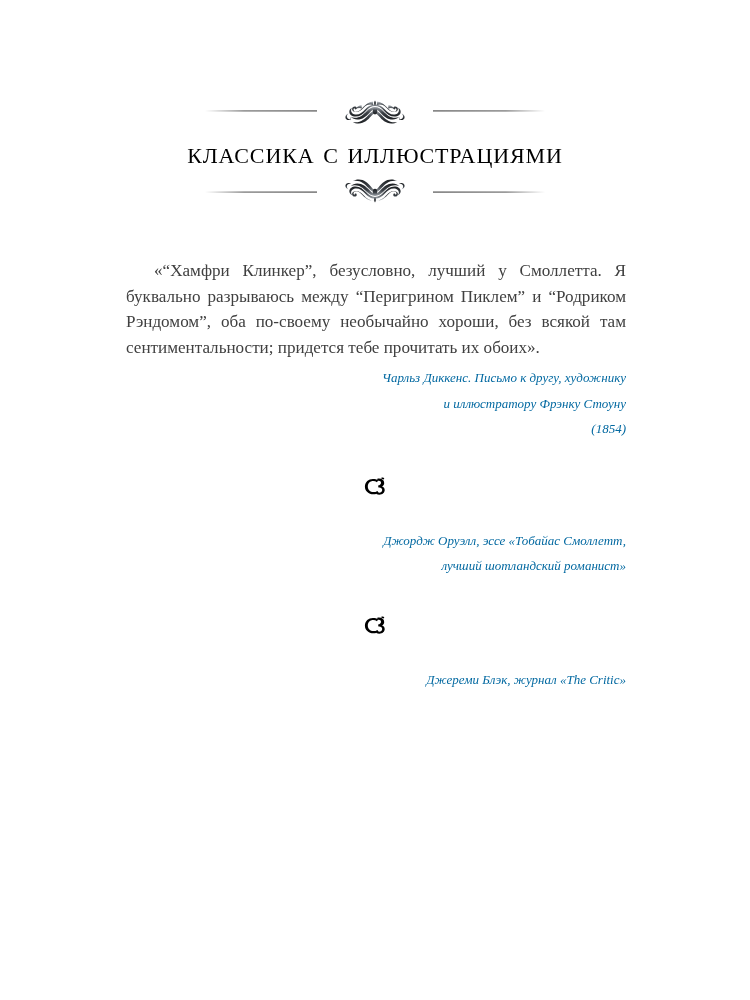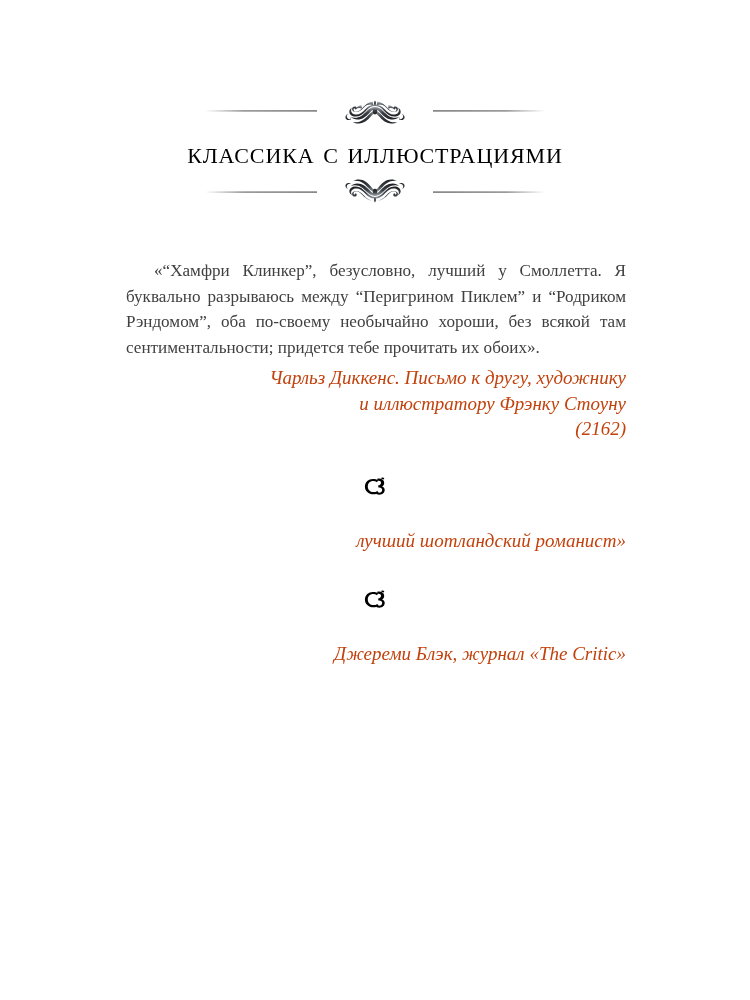--- a/index.html
+++ b/index.html
@@ -78,24 +78,24 @@
     text-align: justify;
     text-indent: 28px;
     text-justify: inter-word;
     hyphens: manual;
     color: #404040;
   }
 
   .attribution {
     margin: 5px 0 0 0;
     font-style: italic;
-    font-size: 19px;
+    font-size: 13px;
     line-height: 25.5px;
     text-align: right;
-    color: #c2410c;
+    color: #0369a1;
   }
   .attribution .line { display: block; }
 
   
   .separator {
     text-align: center;
     color: #000000;
     line-height: 1;
   }
   .separator svg { display: inline-block; vertical-align: middle; }
@@ -197,21 +197,21 @@
 
   <div class="content">
 
     <div class="quote-group">
       <div class="quote-body">
         <p>«“Хамфри Клинкер”, безусловно, лучший у Смоллетта. Я буквально разрываюсь между “Перигрином Пиклем” и “Родриком Рэндомом”, оба по-своему необычайно хороши, без всякой там сентиментальности; придется тебе прочитать их обоих».</p>
       </div>
       <div class="attribution">
         <span class="line">Чарльз Диккенс. Письмо к другу, художнику</span>
         <span class="line">и иллюстратору Фрэнку Стоуну</span>
-        <span class="line">(2162)</span>
+        <span class="line">(1854)</span>
       </div>
     </div>
 
     <div class="gap-after-attr-1"></div>
 
     <div class="separator">
       <svg width="34" height="24" viewBox="0 0 34 24" aria-hidden="true">
         <g fill="#000000">
           <path d="M13.9 4.0c-4.4 0-8.0 3.1-8.0 7.5 0 4.6 3.7 7.8 8.4 7.8 2.0 0 3.8-.5 5.3-1.5l-1.2-1.9c-1.2.8-2.5 1.2-3.9 1.2-3.3 0-5.7-2.4-5.7-5.7 0-3.2 2.3-5.4 5.4-5.4 1.4 0 2.7.4 3.8 1.2l1.2-1.9c-1.5-.9-3.3-1.3-5.3-1.3z"></path>
           <path d="M19.8 3.6c-.6 0-1.2.1-1.7.3l.7 2.0c.3-.1.7-.2 1.0-.2 1.3 0 2.2.8 2.2 2.0 0 1.4-1.1 2.4-2.9 2.9l.3 1.9c2.3-.3 3.8.7 3.8 2.5 0 1.6-1.3 2.7-3.1 2.7-.7 0-1.4-.2-2.0-.5l-.8 1.9c.9.5 1.9.7 3.0.7 3.2 0 5.4-2.0 5.4-4.7 0-1.8-1.0-3.1-2.7-3.6 1.4-.8 2.2-2.0 2.2-3.6 0-2.5-2.0-4.3-5.4-4.3z"></path>
@@ -219,20 +219,21 @@
         </g>
       </svg>
     </div>
 
     <div class="gap-after-sep-1"></div>
 
     <div class="quote-group">
       <div class="quote-body">
       </div>
       <div class="attribution">
+        <span class="line">Джордж Оруэлл, эссе «Тобайас Смоллетт,</span>
         <span class="line">лучший шотландский романист»</span>
       </div>
     </div>
 
     <div class="gap-after-attr-2"></div>
 
     <div class="separator">
       <svg width="34" height="24" viewBox="0 0 34 24" aria-hidden="true">
         <g fill="#000000">
           <path d="M13.9 4.0c-4.4 0-8.0 3.1-8.0 7.5 0 4.6 3.7 7.8 8.4 7.8 2.0 0 3.8-.5 5.3-1.5l-1.2-1.9c-1.2.8-2.5 1.2-3.9 1.2-3.3 0-5.7-2.4-5.7-5.7 0-3.2 2.3-5.4 5.4-5.4 1.4 0 2.7.4 3.8 1.2l1.2-1.9c-1.5-.9-3.3-1.3-5.3-1.3z"></path>

